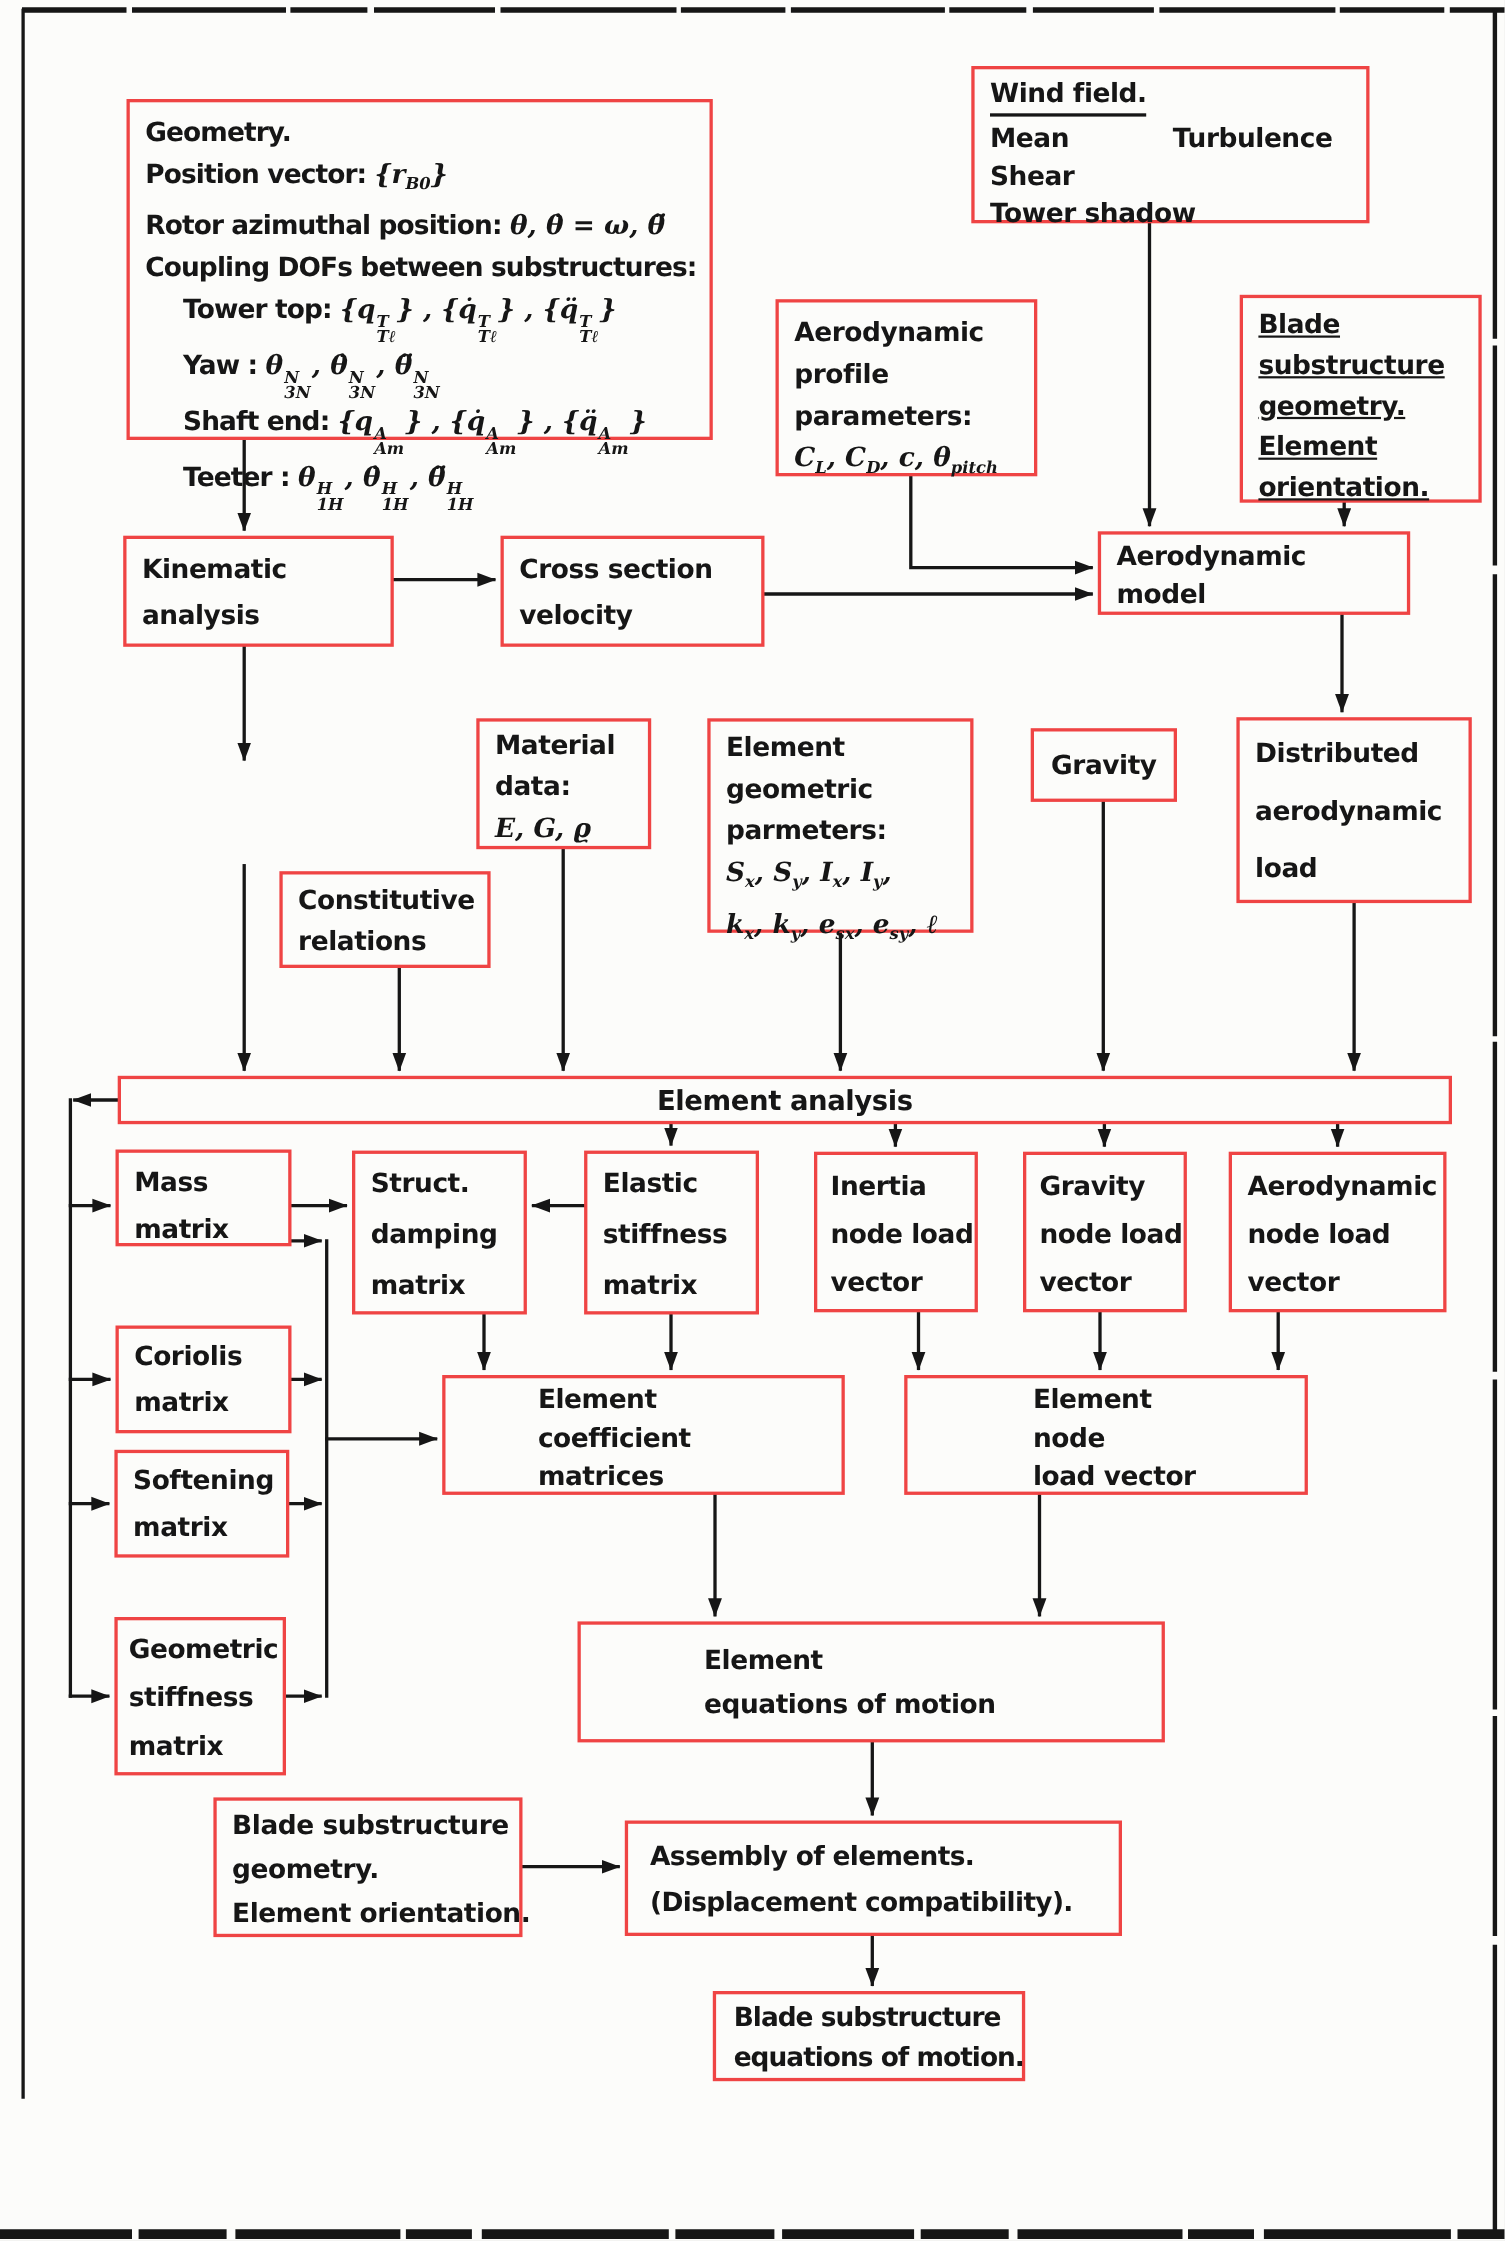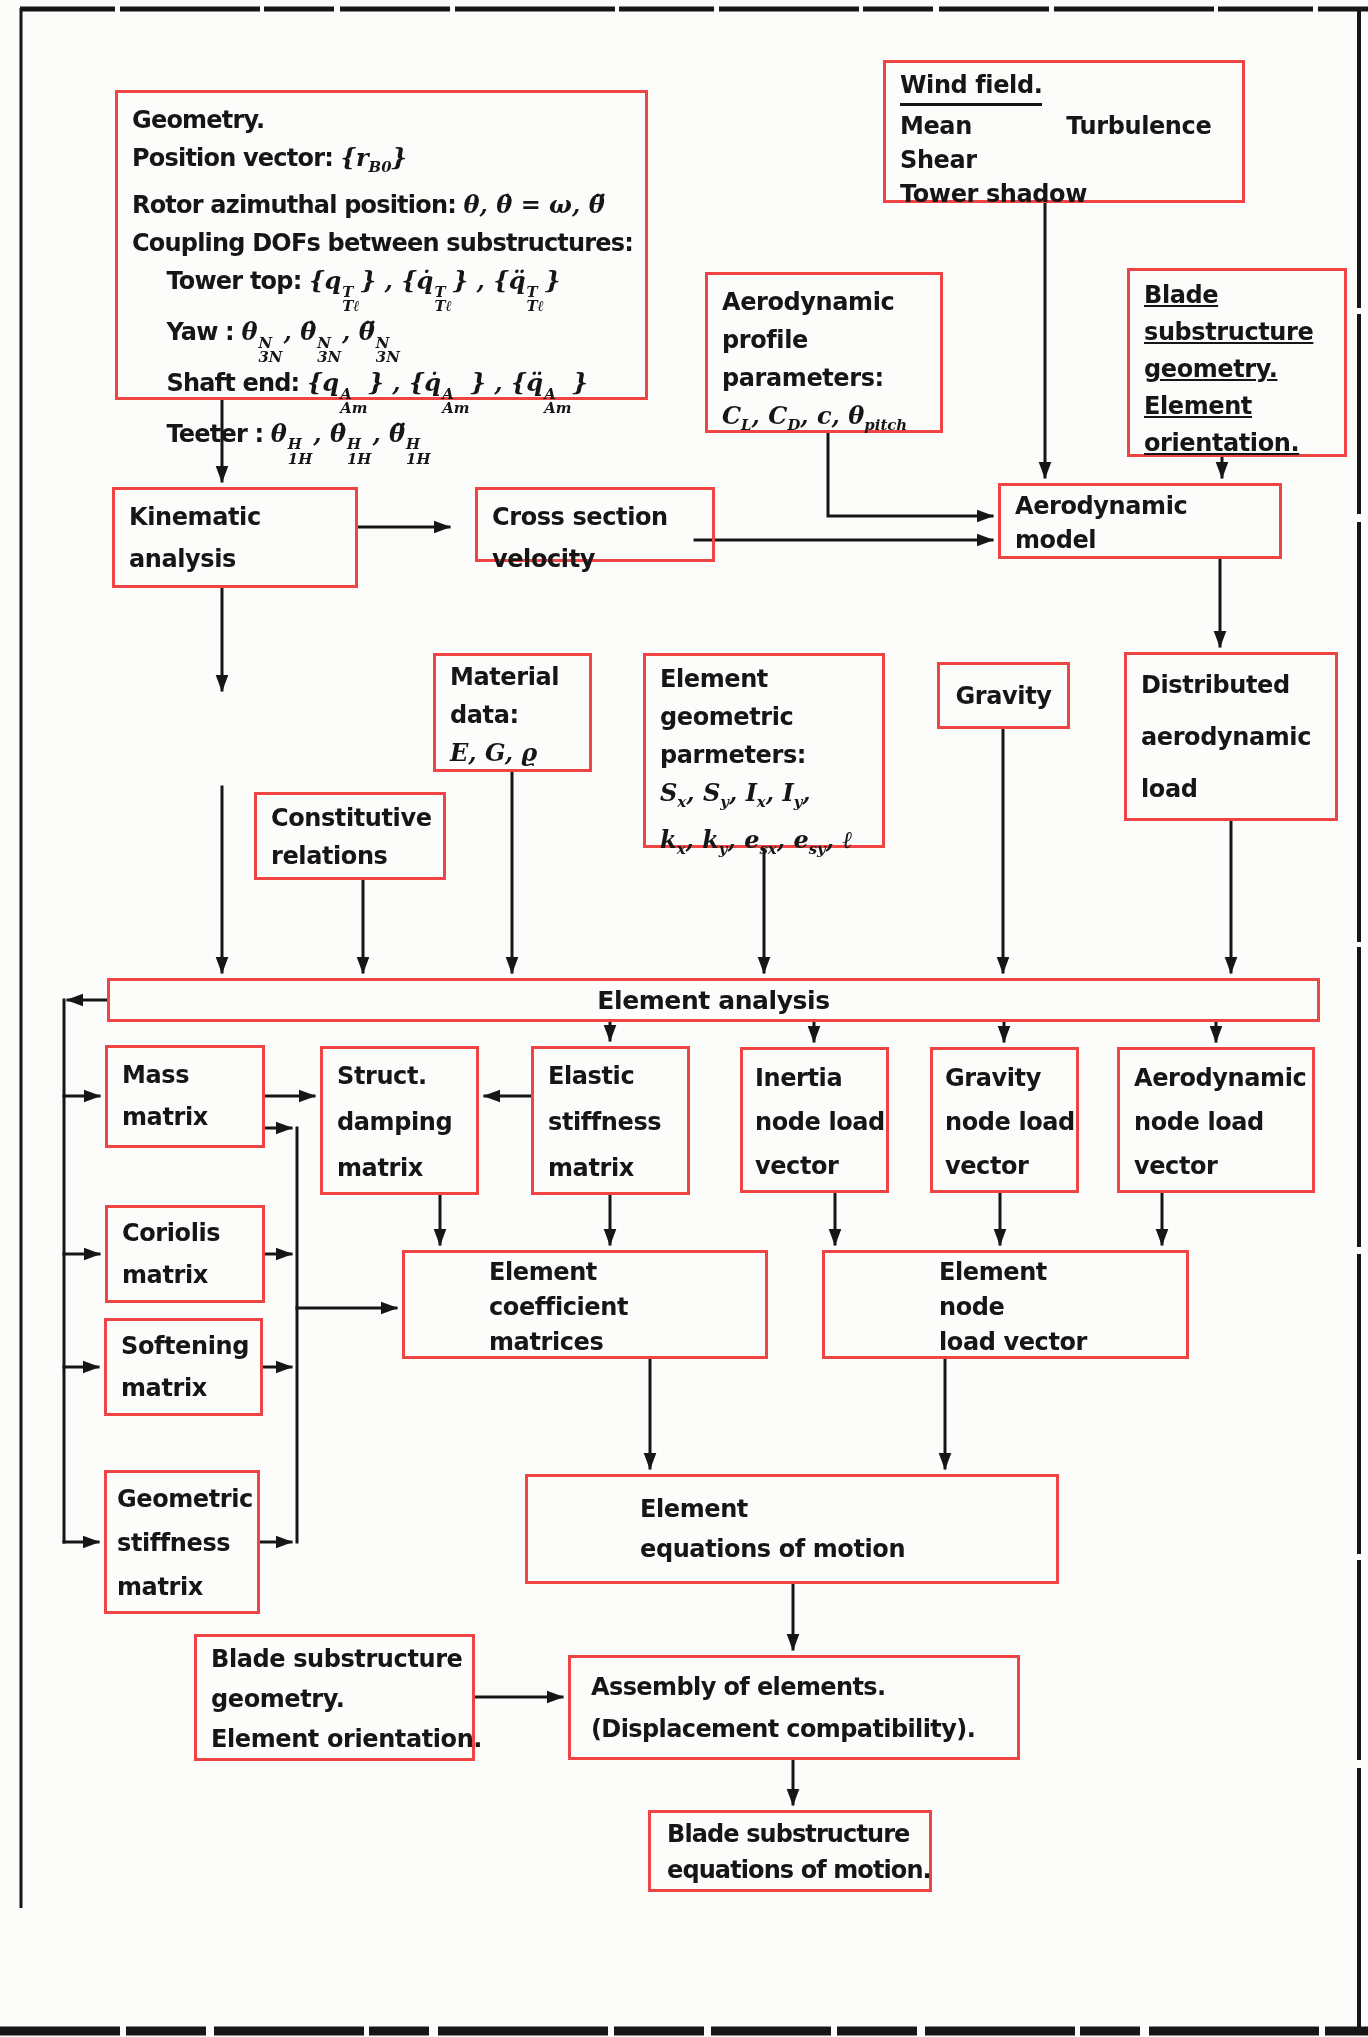--- a/index.html
+++ b/index.html
@@ -112,21 +112,21 @@
       <div class="ln">geometry.</div>
       <div class="ln">Element</div>
       <div class="ln">orientation.</div>
     </div>
 
   <div class="bx" style="left:112px;top:487px;width:246px;height:101px;line-height:42px;padding-top:6px;">
       <div class="ln">Kinematic</div>
       <div class="ln">analysis</div>
     </div>
 
-  <div class="bx" style="left:455px;top:487px;width:240px;height:75px;line-height:42px;padding-top:6px;margin-left:20px;">
+  <div class="bx" style="left:455px;top:487px;width:240px;height:101px;line-height:42px;padding-top:6px;">
       <div class="ln">Cross section</div>
       <div class="ln">velocity</div>
     </div>
 
   <div class="bx" style="left:998px;top:483px;width:284px;height:76px;line-height:34px;padding-top:3px;">
       <div class="ln">Aerodynamic</div>
       <div class="ln">model</div>
     </div>
 
 
@@ -156,21 +156,21 @@
   <div class="bx ctr" style="left:107px;top:978px;width:1213px;height:44px;font-size:25px;">
       <div class="ln">Element analysis</div>
     </div>
 
   <div class="bx" style="left:1124px;top:652px;width:214px;height:169px;line-height:52px;padding-top:4px;">
       <div class="ln">Distributed</div>
       <div class="ln">aerodynamic</div>
       <div class="ln">load</div>
     </div>
 
-  <div class="bx" style="left:105px;top:1045px;width:160px;height:103px;line-height:42px;padding-top:6px;">
+  <div class="bx" style="left:105px;top:1045px;width:160px;height:88px;line-height:42px;padding-top:6px;">
       <div class="ln">Mass</div>
       <div class="ln">matrix</div>
     </div>
 
   <div class="bx" style="left:320px;top:1046px;width:159px;height:149px;line-height:46px;padding-top:4px;">
       <div class="ln">Struct.</div>
       <div class="ln">damping</div>
       <div class="ln">matrix</div>
     </div>
 

